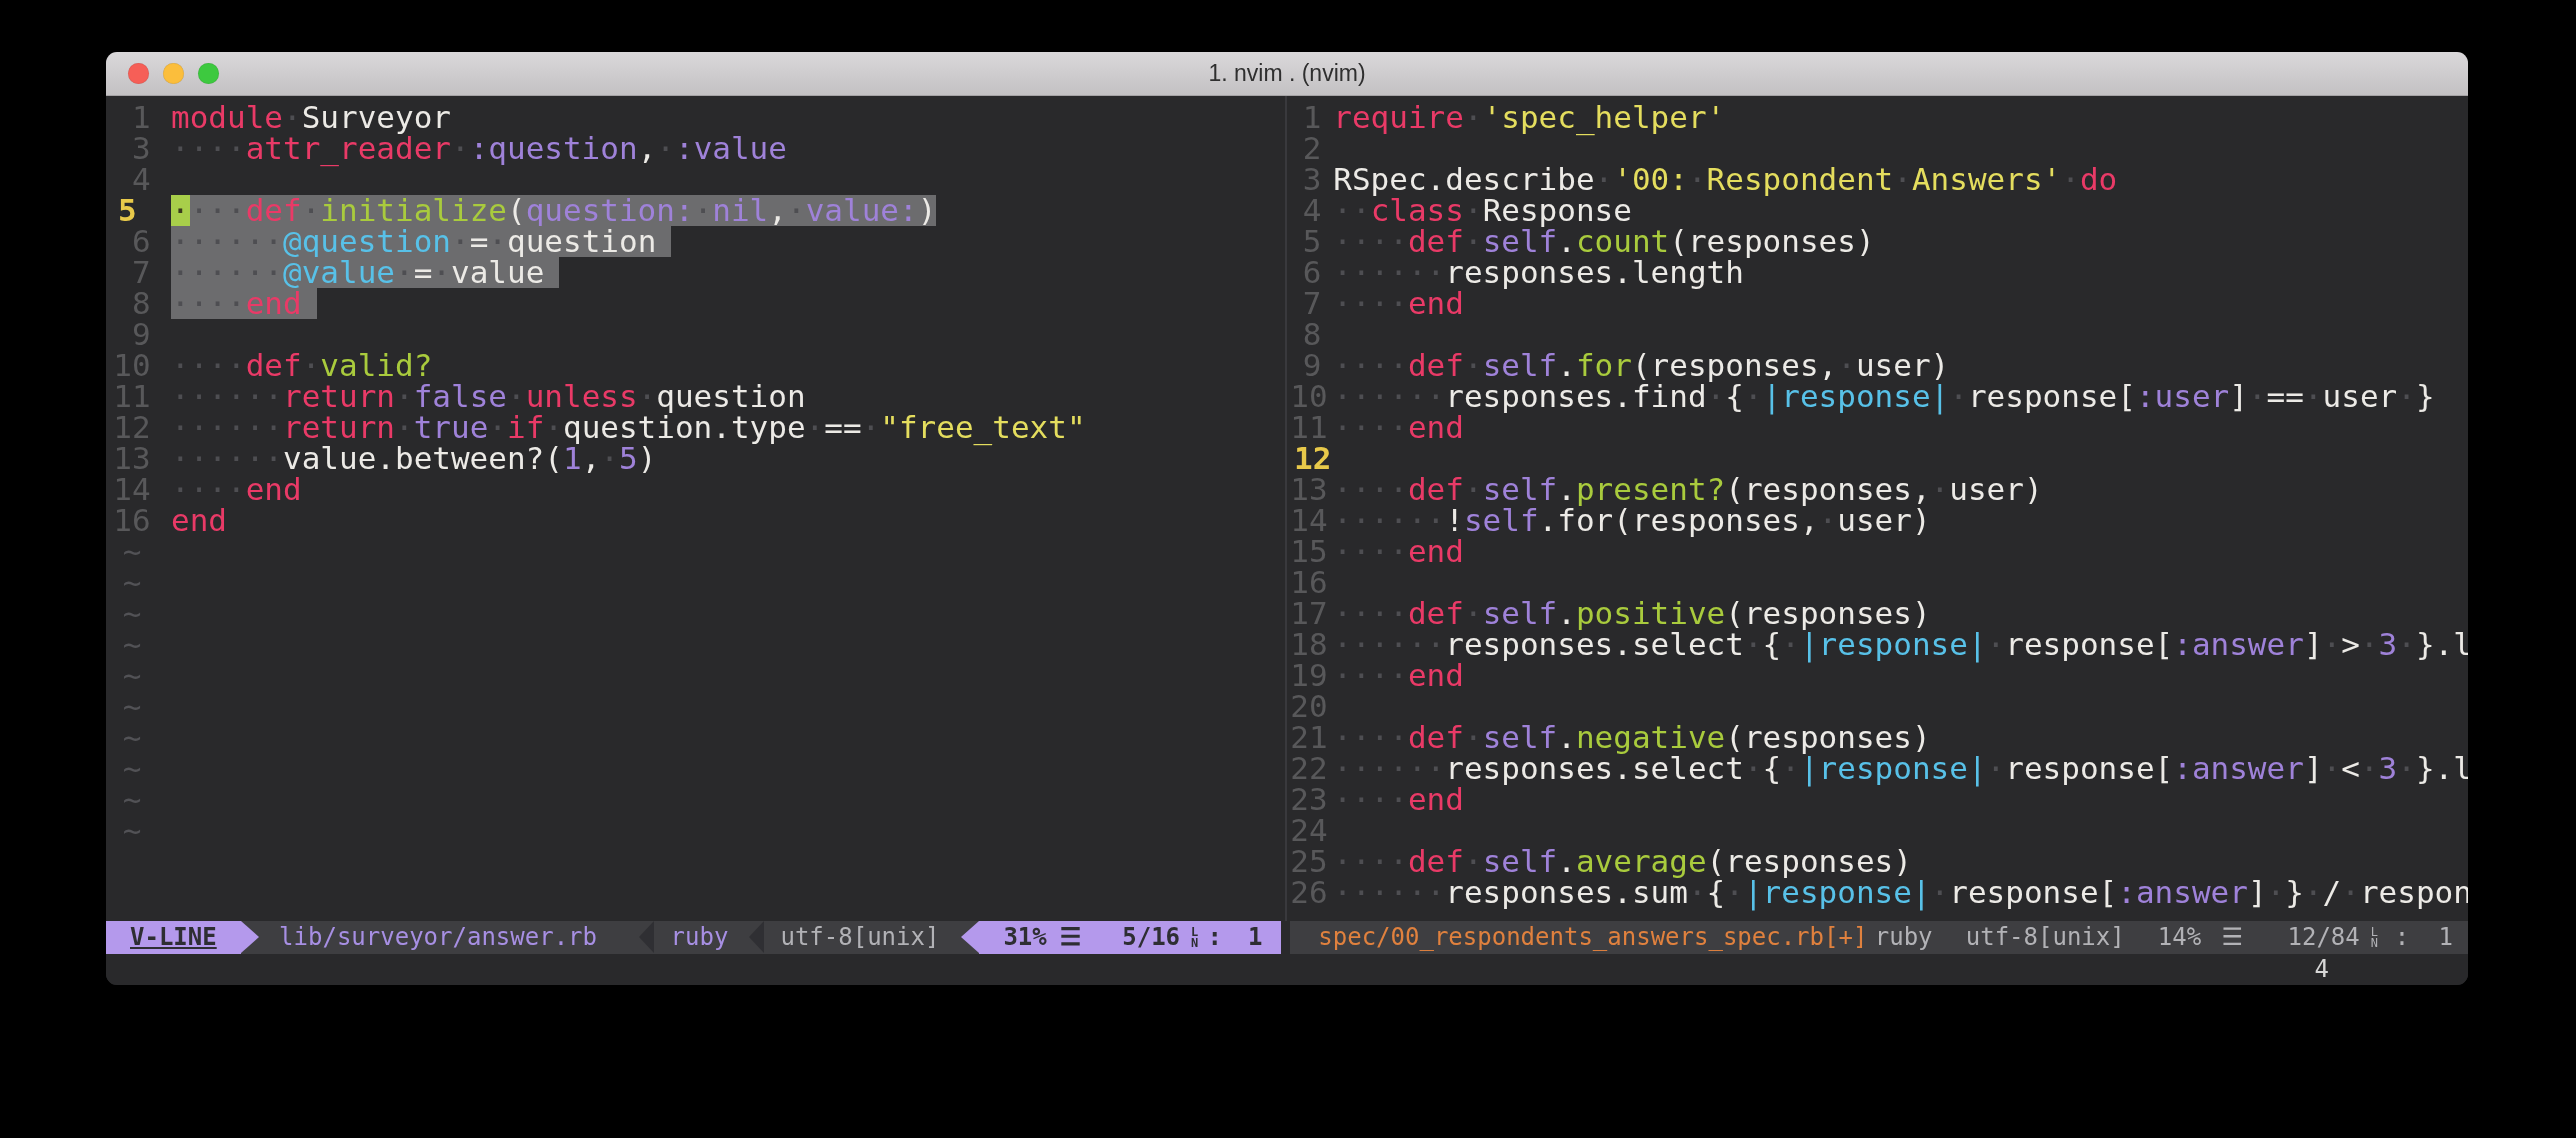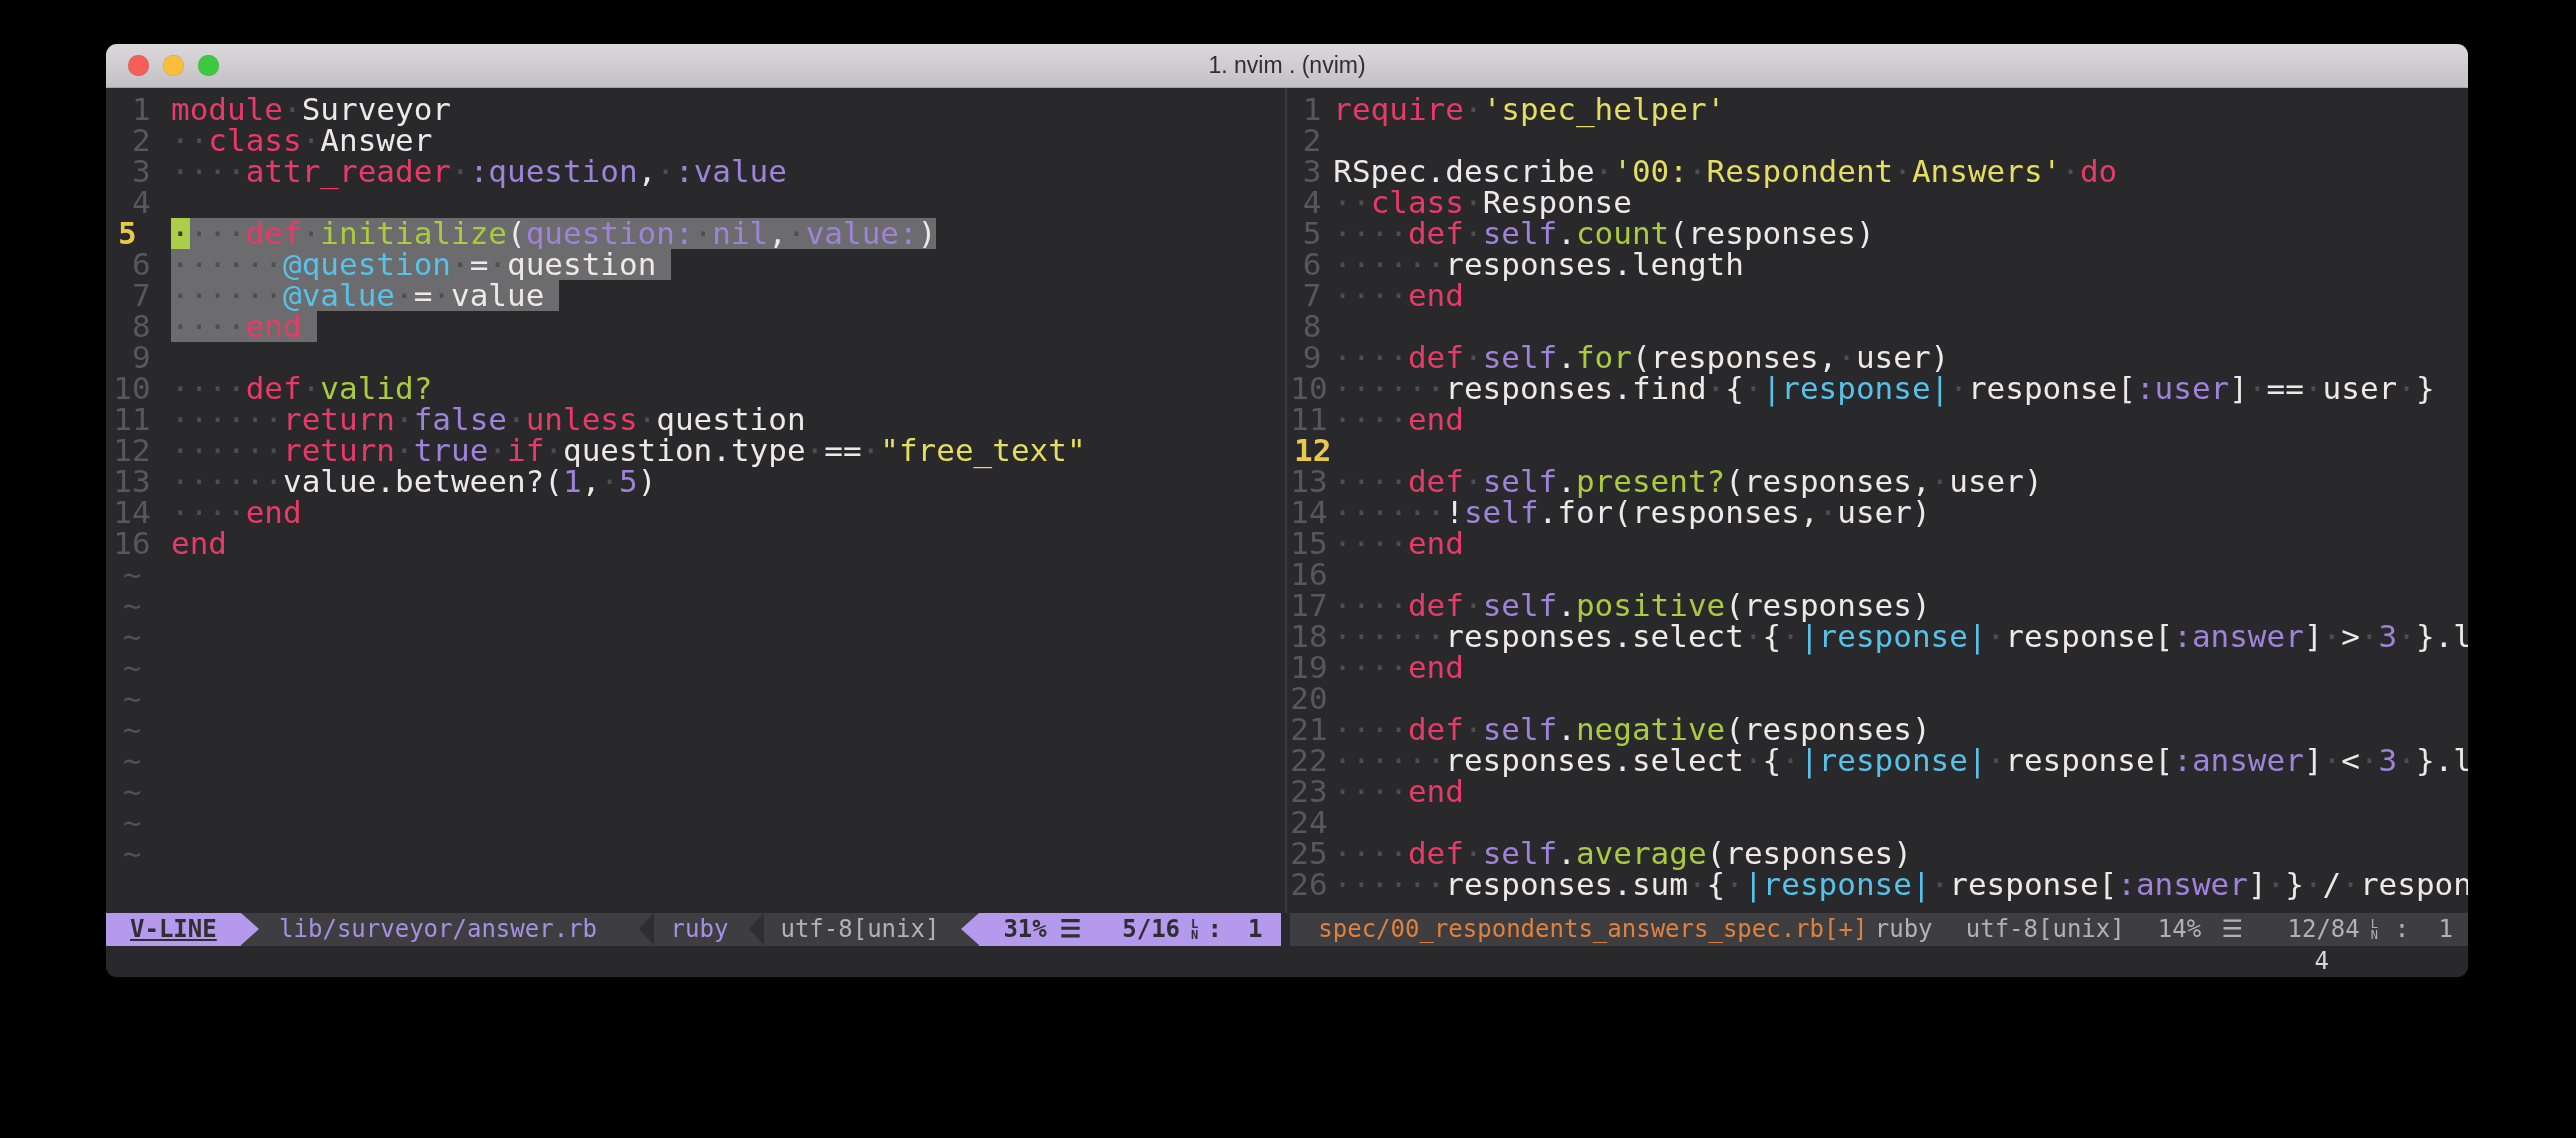--- a/index.html
+++ b/index.html
@@ -1,17 +1,17 @@
 <!DOCTYPE html>
 <html style="--page_bg: #000000; --window_bg: #29292b; --bg: #29292b; --fg: #eceae6; --red: #e93a67; --green: #a9cb3d; --purple: #9f82d9; --cyan: #58c1e8; --yellow: #e4dd5e; --gutter: #58585a; --cursor_line_nr: #e8c94a; --whitespace: #4e4e52; --selection: #6c6c6e; --cursor_bg: #a8ce4a; --tilde: #525256; --status_bg: #3e3e41; --status_purple: #b499ec; --status_purple_text: #2e2e33; --status_text_purple: #a78fe3; --status_text_gray: #b2b2b6; --orange: #e0813e; --titlebar_text: #2f2f2f; --title_bg_top: #dad8da; --title_bg_bottom: #c3c1c3; --light_red: #f65f57; --light_yellow: #fbbe3c; --light_green: #3dc93f; --showcmd: #d6d6d6;font-size:15px"><head>
 <meta charset="utf-8">
 <style>
   html,body{margin:0;padding:0;background:#000;width:2576px;height:1138px;overflow:hidden;}
   .window{
-    position:absolute;left:106px;top:44px;width:2362px;height:933px;
+    position:absolute;left:106px;top:52px;width:2362px;height:933px;
     border-radius:11px;overflow:hidden;background:var(--window_bg,#29292b);
     box-shadow:0 22px 56px rgba(0,0,0,.65);
     font-family:"DejaVu Sans Mono","Liberation Mono",monospace;
   }
   
   .titlebar{
     height:43px;position:relative;
     background:linear-gradient(to bottom,var(--title_bg_top,#dad8da),var(--title_bg_bottom,#c3c1c3));
     border-bottom:0.9px solid #a5a3a5;
     display:flex;align-items:center;justify-content:center;
@@ -90,21 +90,20 @@
       <span class="tl yellow"></span>
       <span class="tl green"></span>
     </div>
     <div class="title">1. nvim . (nvim)</div>
   </div>
 
   <div class="main">
     <div class="pane left">
       <div class="code">
           <div class="row"><span class="ln">1</span><span class="lt"><span class="tok-k">module</span><span class="ws">·</span><span class="tok-w">Surveyor</span></span></div>
-          <div class="row"><span class="ln">2</span><span class="lt"><span class="ws">··</span><span class="tok-k">class</span><span class="ws">·</span><span class="tok-w">Answer</span></span></div>
           <div class="row"><span class="ln">3</span><span class="lt"><span class="ws">····</span><span class="tok-k">attr_reader</span><span class="ws">·</span><span class="tok-p">:question</span><span class="tok-w">,</span><span class="ws">·</span><span class="tok-p">:value</span></span></div>
           <div class="row"><span class="ln">4</span><span class="lt"></span></div>
           <div class="row"><span class="ln cur">5</span><span class="lt sel"><span class="cursor-block">·</span><span class="ws">···</span><span class="tok-k">def</span><span class="ws">·</span><span class="tok-g">initialize</span><span class="tok-w">(</span><span class="tok-p">question:</span><span class="ws">·</span><span class="tok-p">nil</span><span class="tok-w">,</span><span class="ws">·</span><span class="tok-p">value:</span><span class="tok-w">)</span></span></div>
           <div class="row"><span class="ln">6</span><span class="lt sel selpad"><span class="ws">······</span><span class="tok-c">@question</span><span class="ws">·</span><span class="tok-w">=</span><span class="ws">·</span><span class="tok-w">question</span></span></div>
           <div class="row"><span class="ln">7</span><span class="lt sel selpad"><span class="ws">······</span><span class="tok-c">@value</span><span class="ws">·</span><span class="tok-w">=</span><span class="ws">·</span><span class="tok-w">value</span></span></div>
           <div class="row"><span class="ln">8</span><span class="lt sel selpad"><span class="ws">····</span><span class="tok-k">end</span></span></div>
           <div class="row"><span class="ln">9</span><span class="lt"></span></div>
           <div class="row"><span class="ln">10</span><span class="lt"><span class="ws">····</span><span class="tok-k">def</span><span class="ws">·</span><span class="tok-g">valid?</span></span></div>
           <div class="row"><span class="ln">11</span><span class="lt"><span class="ws">······</span><span class="tok-k">return</span><span class="ws">·</span><span class="tok-p">false</span><span class="ws">·</span><span class="tok-k">unless</span><span class="ws">·</span><span class="tok-w">question</span></span></div>
           <div class="row"><span class="ln">12</span><span class="lt"><span class="ws">······</span><span class="tok-k">return</span><span class="ws">·</span><span class="tok-p">true</span><span class="ws">·</span><span class="tok-k">if</span><span class="ws">·</span><span class="tok-w">question.type</span><span class="ws">·</span><span class="tok-w">==</span><span class="ws">·</span><span class="tok-y">"free_text"</span></span></div>

